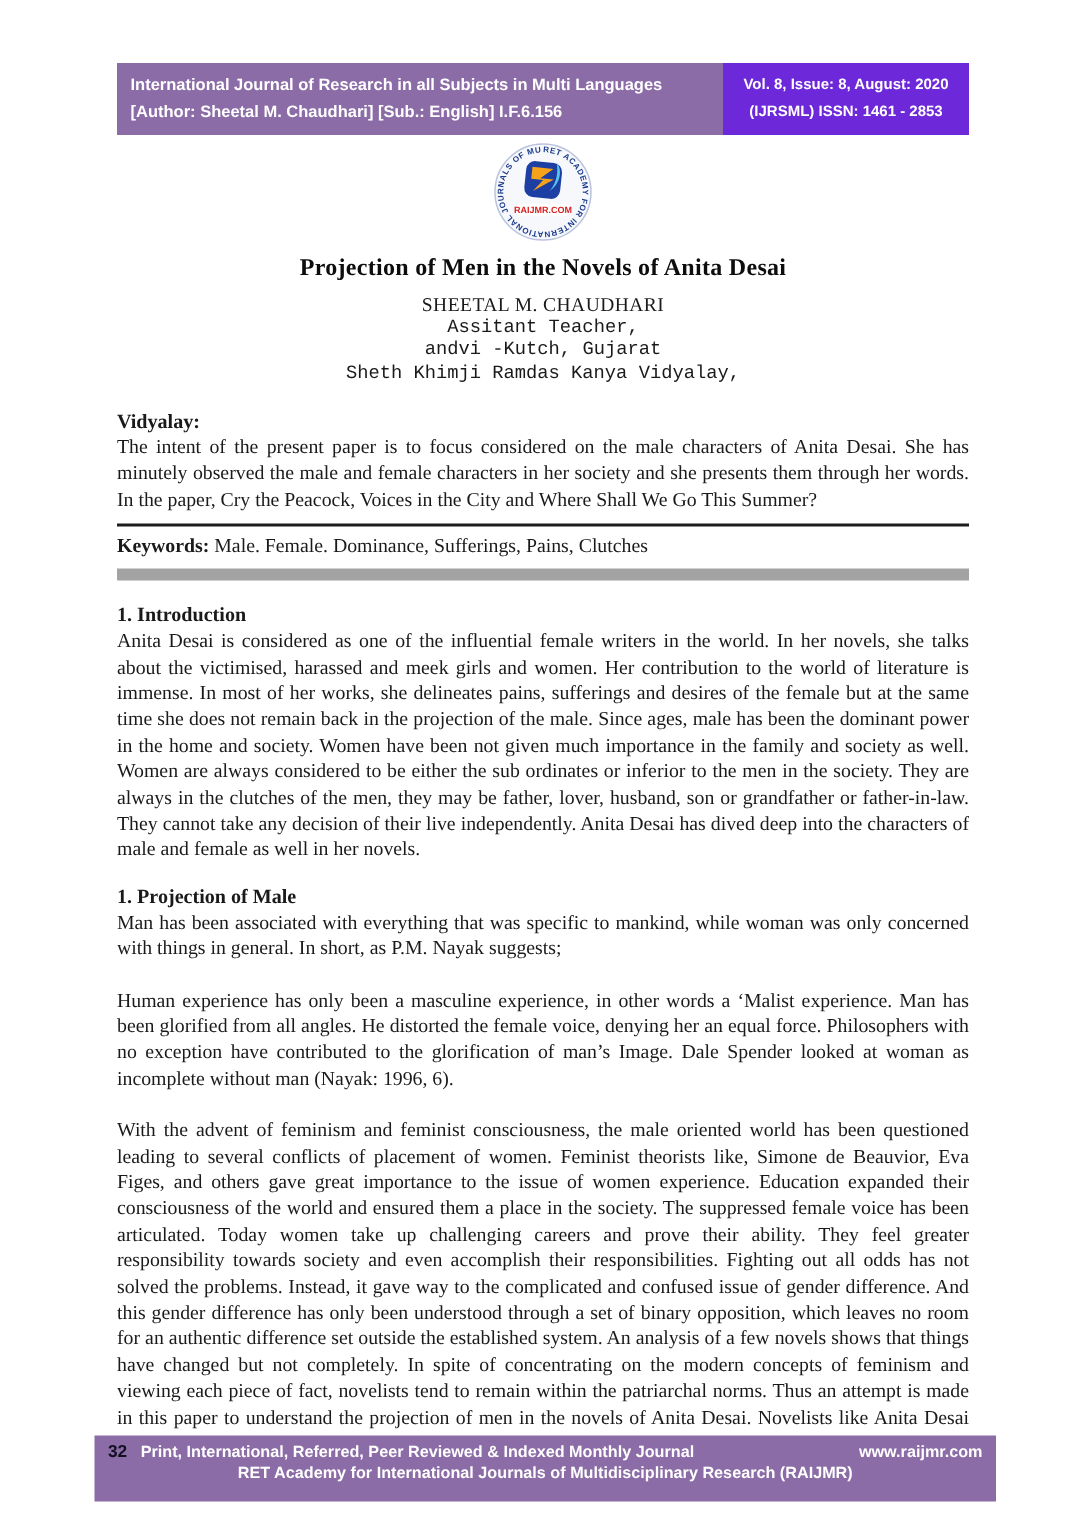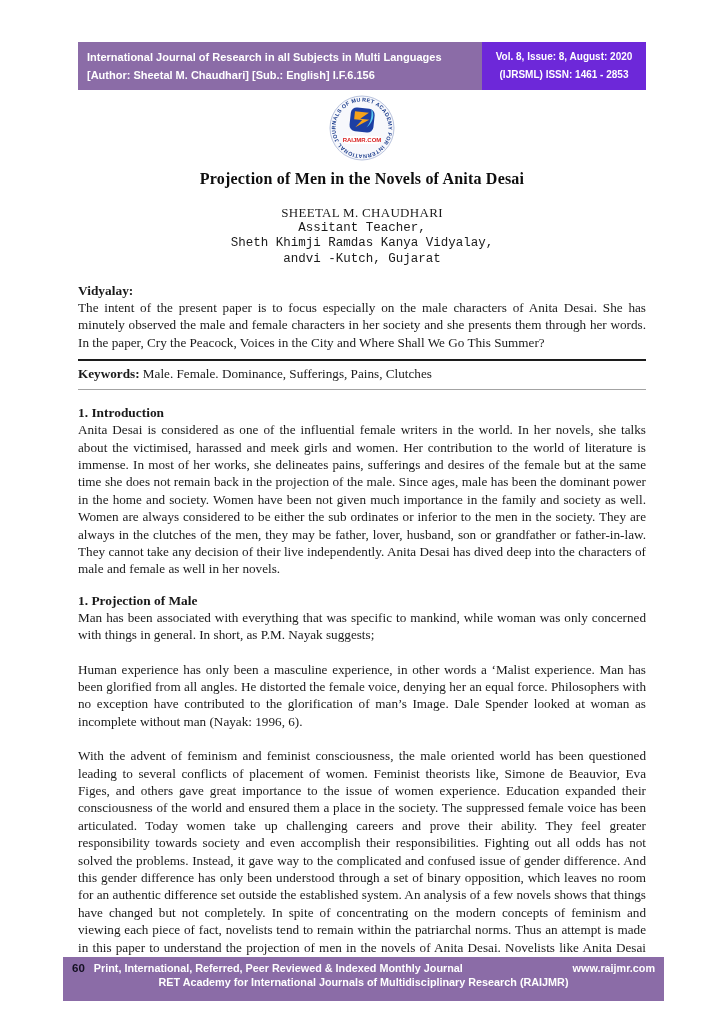--- a/index.html
+++ b/index.html
@@ -23,32 +23,32 @@
     font-family:"Liberation Sans", sans-serif;font-weight:bold;font-size:10px;
     line-height:1.75;padding:6px 6px;text-align:center;white-space:nowrap;
   }
   
   .logo-wrap{display:flex;justify-content:center;margin-top:5px;}
   
   .paper-title{
     text-align:center;font-size:16px;font-weight:bold;color:#0d0d0d;
     margin-top:9px;letter-spacing:.2px;
   }
-  .authors{text-align:center;margin-top:17px;line-height:1.22;}
+  .authors{text-align:center;margin-top:7px;line-height:1.22;}
   .author-name{font-size:13px;letter-spacing:.3px;}
   .author-line{font-size:12.5px;font-family:Liberation Mono, monospace;}
   
   .abstract{margin-top:16px;}
   .block-heading{font-weight:bold;font-size:13.4px;}
   .para{
     font-size:13.2px;line-height:17.4px;text-align:justify;margin:0;
   }
   
   .keywords{
-    margin-top:8px;border-top:2px solid #1c1c1c;border-bottom:1px solid #a3a3a3;
+    margin-top:8px;border-top:2px solid #1c1c1c;border-bottom:8px solid #a3a3a3;
     padding:5px 0 7px 0;font-size:13.2px;
   }
   .keywords b{font-weight:bold;}
   
   .section{margin-top:15px;}
   .para-gap{margin-top:17px;}
   
   .jfooter{
     position:absolute;left:63px;right:60px;top:957px;height:44px;
     background:#8b6ca7;color:#ffffff;
@@ -94,27 +94,27 @@
         </g>
         <rect x="15" y="41" width="36" height="8" rx="3" fill="#ffffff" opacity="0.9"></rect>
         <text x="33" y="47.3" text-anchor="middle" font-size="6" font-weight="bold" fill="#d91f1f" font-family="Liberation Sans, sans-serif">RAIJMR.COM</text>
       </svg>
     </div>
 
     <div class="paper-title">Projection of Men in the Novels of Anita Desai</div>
     <div class="authors">
       <div class="author-name">SHEETAL M. CHAUDHARI</div>
       <div class="author-line">Assitant Teacher,</div>
+      <div class="author-line">andvi -Kutch, Gujarat</div>
       <div class="author-line">Sheth Khimji Ramdas Kanya Vidyalay,</div>
-      <div class="author-line">andvi -Kutch, Gujarat</div>
     </div>
 
     <div class="abstract">
       <div class="block-heading">Vidyalay:</div>
-      <p class="para">The intent of the present paper is to focus especially on the male characters of Anita Desai. She has minutely observed the male and female characters in her society and she presents them through her words. In the paper, Cry the Peacock, Voices in the City and Where Shall We Go This Summer?</p>
+      <p class="para">The intent of the present paper is to focus considered on the male characters of Anita Desai. She has minutely observed the male and female characters in her society and she presents them through her words. In the paper, Cry the Peacock, Voices in the City and Where Shall We Go This Summer?</p>
     </div>
 
     <div class="keywords">
       <b>Keywords:</b>
       <span>Male. Female. Dominance, Sufferings, Pains, Clutches</span>
     </div>
 
     <div class="section">
       <div class="block-heading">1. Introduction</div>
       <p class="para">Anita Desai is considered as one of the influential female writers in the world. In her novels, she talks about the victimised, harassed and meek girls and women. Her contribution to the world of literature is immense. In most of her works, she delineates pains, sufferings and desires of the female but at the same time she does not remain back in the projection of the male. Since ages, male has been the dominant power in the home and society. Women have been not given much importance in the family and society as well. Women are always considered to be either the sub ordinates or inferior to the men in the society. They are always in the clutches of the men, they may be father, lover, husband, son or grandfather or father-in-law. They cannot take any decision of their live independently. Anita Desai has dived deep into the characters of male and female as well in her novels.</p>
@@ -124,19 +124,19 @@
       <div class="block-heading">1. Projection of Male</div>
       <p class="para">Man has been associated with everything that was specific to mankind, while woman was only concerned with things in general. In short, as P.M. Nayak suggests;</p>
       <p class="para para-gap">Human experience has only been a masculine experience, in other words a ‘Malist experience. Man has been glorified from all angles. He distorted the female voice, denying her an equal force. Philosophers with no exception have contributed to the glorification of man’s Image. Dale Spender looked at woman as incomplete without man (Nayak: 1996, 6).</p>
       <p class="para para-gap">With the advent of feminism and feminist consciousness, the male oriented world has been questioned leading to several conflicts of placement of women. Feminist theorists like, Simone de Beauvior, Eva Figes, and others gave great importance to the issue of women experience. Education expanded their consciousness of the world and ensured them a place in the society. The suppressed female voice has been articulated. Today women take up challenging careers and prove their ability. They feel greater responsibility towards society and even accomplish their responsibilities. Fighting out all odds has not solved the problems. Instead, it gave way to the complicated and confused issue of gender difference. And this gender difference has only been understood through a set of binary opposition, which leaves no room for an authentic difference set outside the established system. An analysis of a few novels shows that things have changed but not completely. In spite of concentrating on the modern concepts of feminism and viewing each piece of fact, novelists tend to remain within the patriarchal norms. Thus an attempt is made in this paper to understand the projection of men in the novels of Anita Desai. Novelists like Anita Desai has her education in English seem to concentrate on the problems of women alone. In their novels, women characters are given importance right from the title, to that of central</p>
     </div>
 
   </div>
 
   <div class="jfooter">
     <div class="jfooter-row1">
-      <span class="jfooter-pageno">60</span>
+      <span class="jfooter-pageno">32</span>
       <span class="jfooter-line1">Print, International, Referred, Peer Reviewed &amp; Indexed Monthly Journal</span>
       <span class="jfooter-url">www.raijmr.com</span>
     </div>
     <div class="jfooter-row2">RET Academy for International Journals of Multidisciplinary Research (RAIJMR)</div>
   </div>
 </div>
 
 </body></html>

